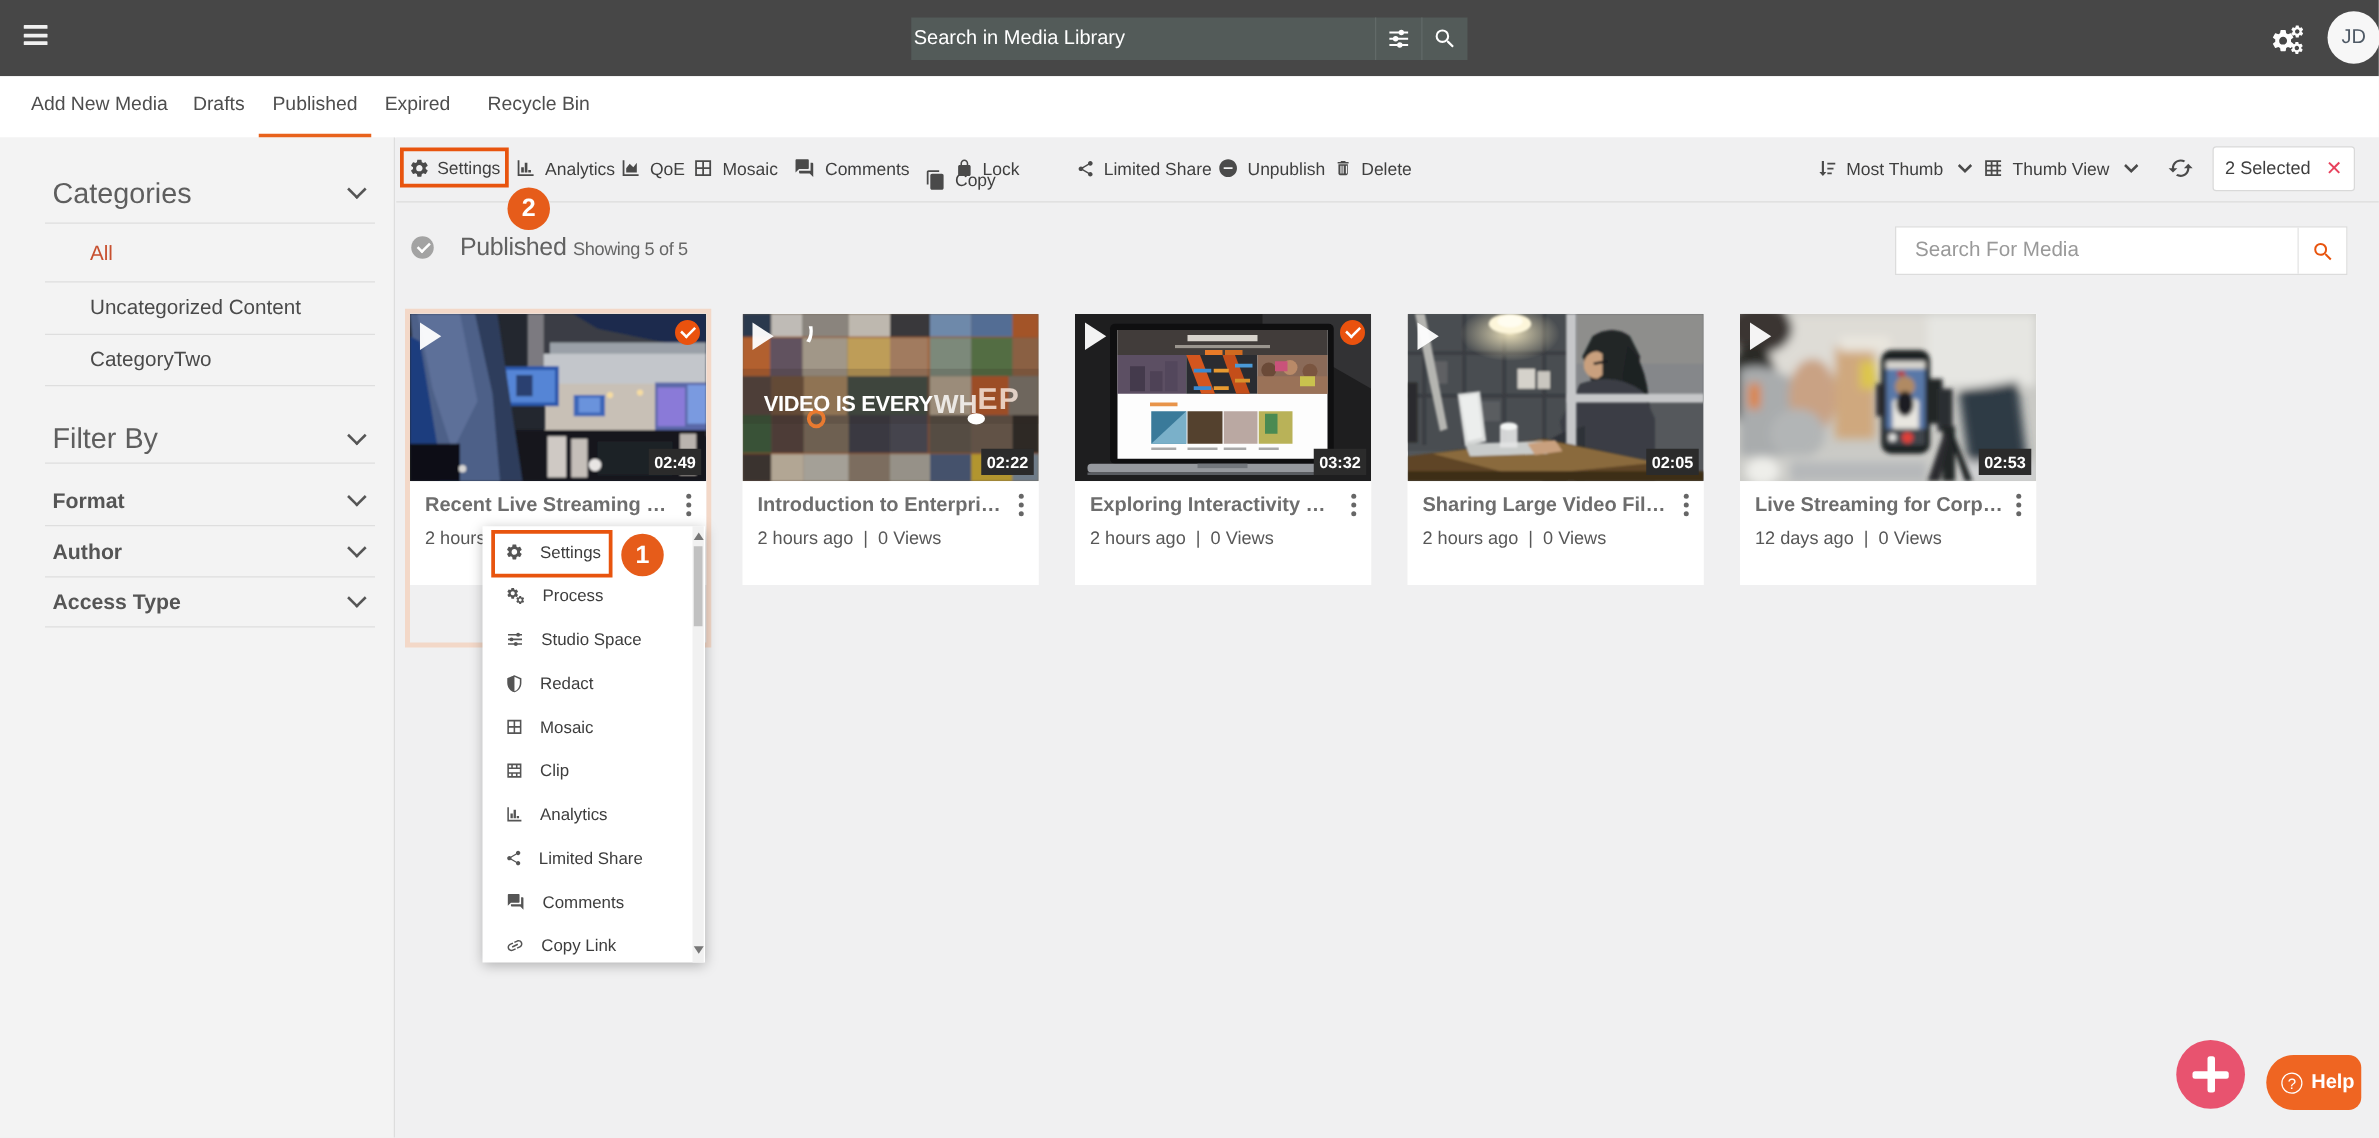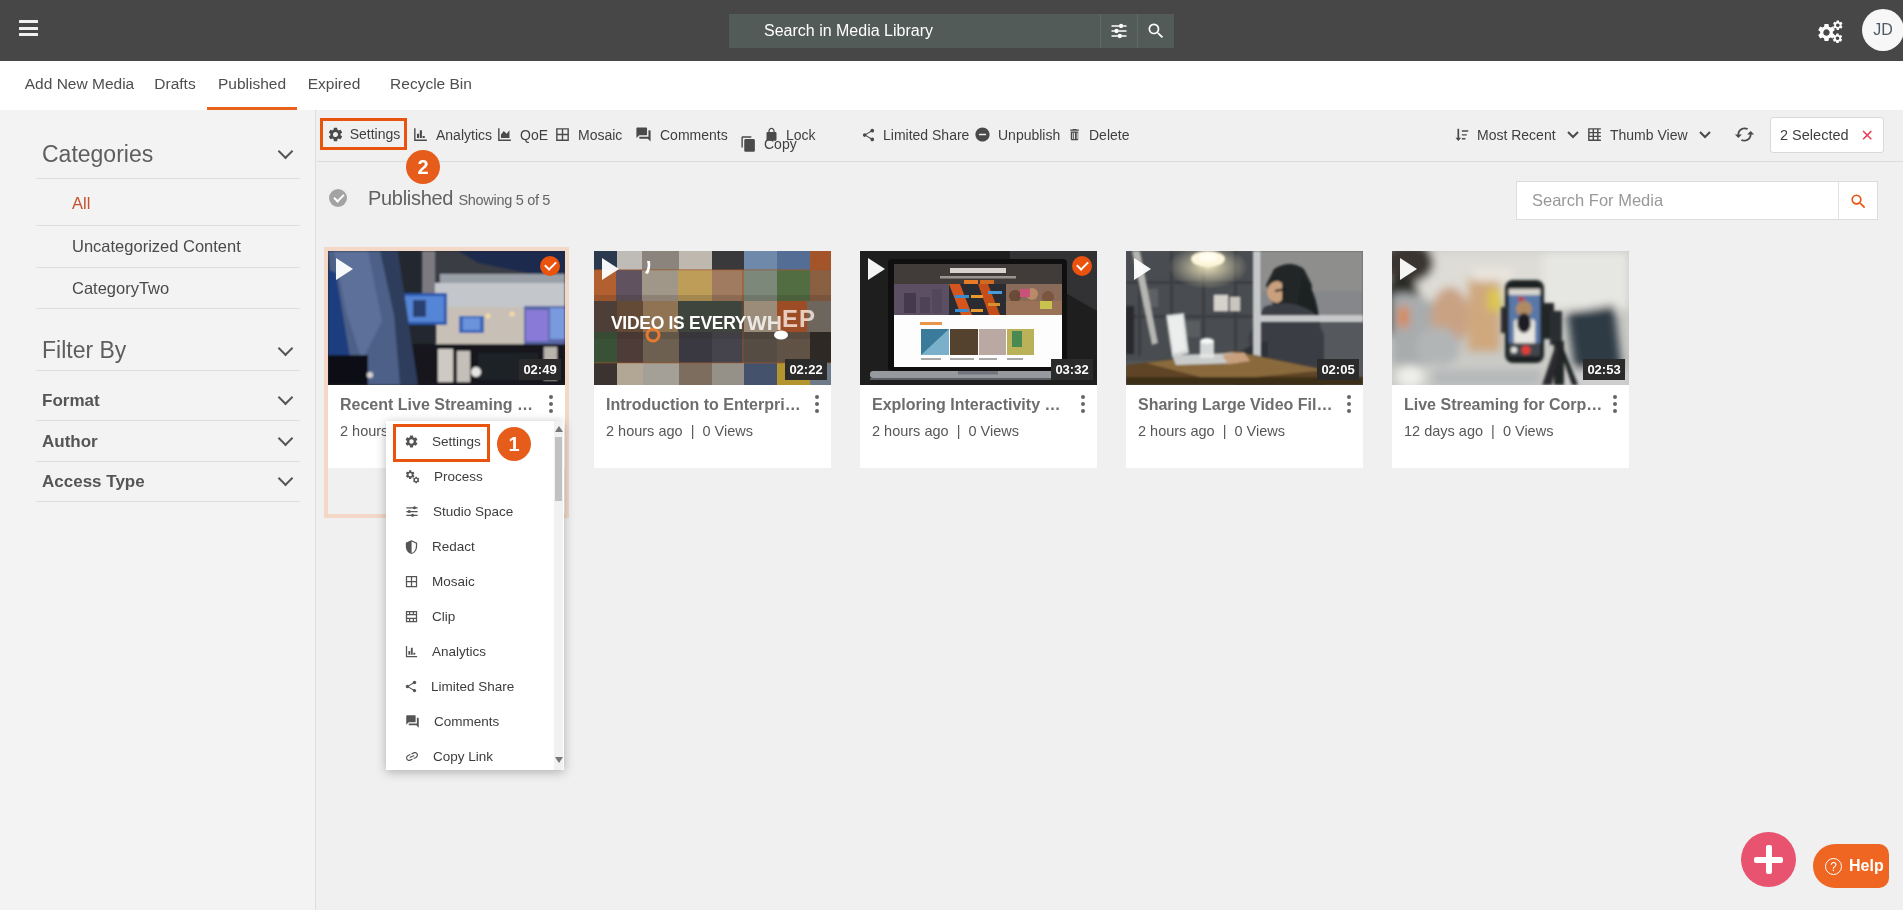--- a/index.html
+++ b/index.html
@@ -4,21 +4,21 @@
 <style>
 * { margin:0; padding:0; box-sizing:border-box; }
 html,body { width:1903px; height:910px; overflow:hidden; font-family:"Liberation Sans", sans-serif; background:#f0f0f1; }
 .abs { position:absolute; }
 
 
 .topbar { position:absolute; left:0; top:0; width:1903px; height:61px; background:#474747; }
 .burger { position:absolute; left:19px; top:20px; width:19px; height:15px; }
 .burger div { height:3px; background:#f0f0f0; margin-bottom:3.6px; border-radius:0.5px; }
 .tsearch { position:absolute; left:729px; top:14px; width:445px; height:34px; background:#535b59; display:flex; align-items:center; }
-.tsearch .ph { color:#fff; font-size:16px; padding-left:35px; flex:1; }
+.tsearch .ph { color:#fff; font-size:16px; padding-left:2px; flex:1; }
 .tsec { width:37px; height:34px; border-left:1px solid #626a68; display:flex; align-items:center; justify-content:center; }
 .gearsWrap { position:absolute; left:1818px; top:18px; }
 .avatar { position:absolute; left:1862px; top:9px; width:42px; height:42px; border-radius:50%; background:#f7f7f7; color:#4f5a66; font-weight:normal; font-size:16px; display:flex; align-items:center; justify-content:center; }
 
 
 .tabrow { position:absolute; left:0; top:61px; width:1903px; height:49px; background:#fff; }
 .tab { position:absolute; top:0; height:49px; line-height:46px; font-size:15.5px; color:#4e4e4e; text-align:center; }
 .tab.active::after { content:""; position:absolute; left:0; right:0; bottom:0; height:3.5px; background:#e8621c; }
 
 
@@ -212,21 +212,21 @@
   <svg class="ic" width="15" height="17" viewBox="0 0 24 24" fill="#4a4a4a">
       <path d="M6 19c0 1.1.9 2 2 2h8c1.1 0 2-.9 2-2V7H6v12zM8.5 9h1.5v10H8.5zm2.75 0h1.5v10h-1.5zM15.5 9H17v10h-1.5zM15.5 4l-1-1h-5l-1 1H5v2h14V4z"></path>
     </svg>
   <span>Delete</span>
 </div>
 <div class="tbi" style="left:1453px; top:110px;">
   <svg class="ic" width="17" height="17" viewBox="0 0 24 24" fill="#4a4a4a">
       <path d="M7.5 21l-4-4.5h2.8V4h2.4v12.5h2.8L7.5 21z"></path>
       <path d="M12.5 19v-2h5v2zm0-5.5v-2h7v2zm0-5.5V6h9v2z"></path>
     </svg>
-  <span>Most Recent</span>
+  <span>Most Thumb</span>
   <svg class="ic" style="margin-left:4px;" width="12" height="8" viewBox="0 0 12 8" fill="none" stroke="#4a4a4a" stroke-width="2">
       <path d="M1 1l5 5 5-5"></path>
     </svg>
 </div>
 <div class="tbi" style="left:1586px; top:110px;">
   <svg class="ic" width="17" height="17" viewBox="0 0 24 24" fill="#4a4a4a">
       <path d="M3 3h18v18H3zm2 2v3.3h4.3V5H5zm6.3 0v3.3h4.4V5h-4.4zm6.4 0v3.3H21V5h-3.3zM5 10.3v3.4h4.3v-3.4H5zm6.3 0v3.4h4.4v-3.4h-4.4zm6.4 0v3.4H21v-3.4h-3.3zM5 15.7V19h4.3v-3.3H5zm6.3 0V19h4.4v-3.3h-4.4zm6.4 0V19H21v-3.3h-3.3z"></path>
     </svg>
   <span>Thumb View</span>
   <svg class="ic" style="margin-left:4px;" width="12" height="8" viewBox="0 0 12 8" fill="none" stroke="#4a4a4a" stroke-width="2">

